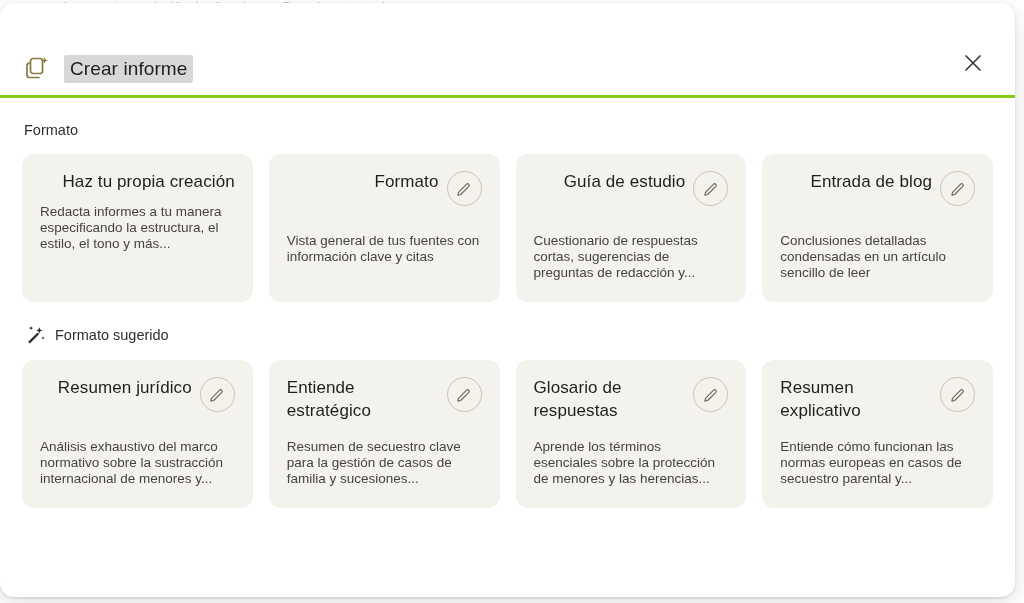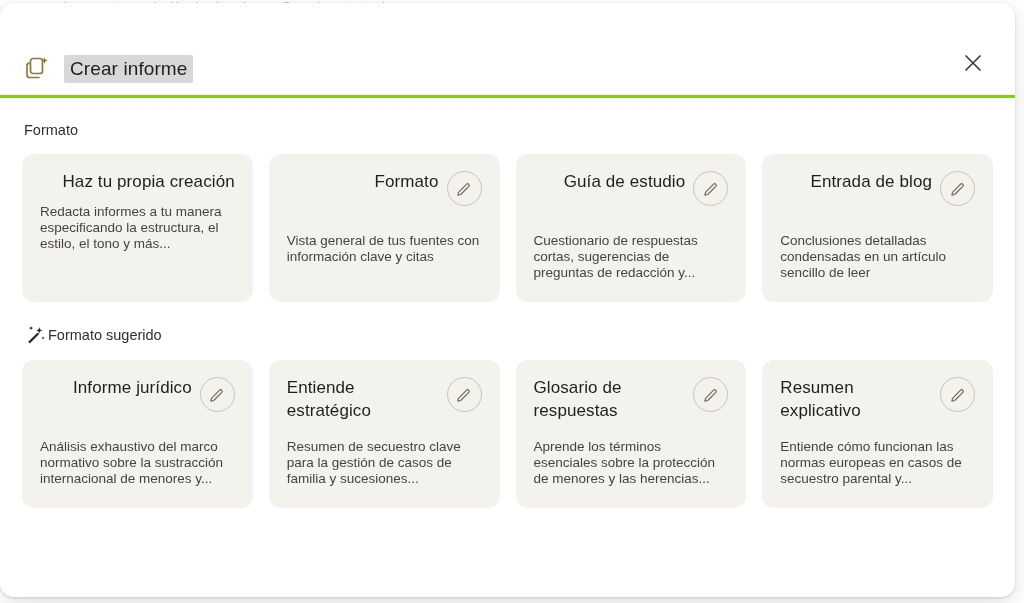--- a/index.html
+++ b/index.html
@@ -99,21 +99,21 @@
 
   .section-label {
     font-size: 14.5px;
     color: #2f2f2d;
     margin: 0 0 16px 2px;
   }
 
   .section-label-row {
     display: flex;
     align-items: center;
-    gap: 2px;
+    gap: 9px;
     margin: 22px 0 14px 2px;
   }
   .section-label-row .section-label { margin: 0; }
 
   .cards {
     display: grid;
     grid-template-columns: repeat(4, 1fr);
     gap: 16px;
   }
 
@@ -257,21 +257,21 @@
               <path d="M19.0 12.2 L19.5 13.4 L20.7 13.9 L19.5 14.4 L19.0 15.6 L18.5 14.4 L17.3 13.9 L18.5 13.4 Z" fill="#2b2b2b"></path>
             </svg>
           </span>
           <span class="section-label">Formato sugerido</span>
         </div>
 
         <div class="cards">
 
           <div class="card">
             <div class="card-head">
-              <div class="card-title">Informe jurídico</div>
+              <div class="card-title">Resumen jurídico</div>
               <span class="edit-btn">
                 <svg width="16" height="16" viewBox="0 0 16 16">
                   <path d="M2.5 11.3 L10.6 3.2 a1.5 1.5 0 0 1 2.1 0 l0.1 0.1 a1.5 1.5 0 0 1 0 2.1 L4.7 13.5 L1.9 14.1 Z" fill="none" stroke="#6f6a5c" stroke-width="1.2" stroke-linejoin="round"></path>
                 </svg>
               </span>
             </div>
             <div class="card-desc">Análisis exhaustivo del marco normativo sobre la sustracción internacional de menores y...</div>
           </div>
 
           <div class="card">

